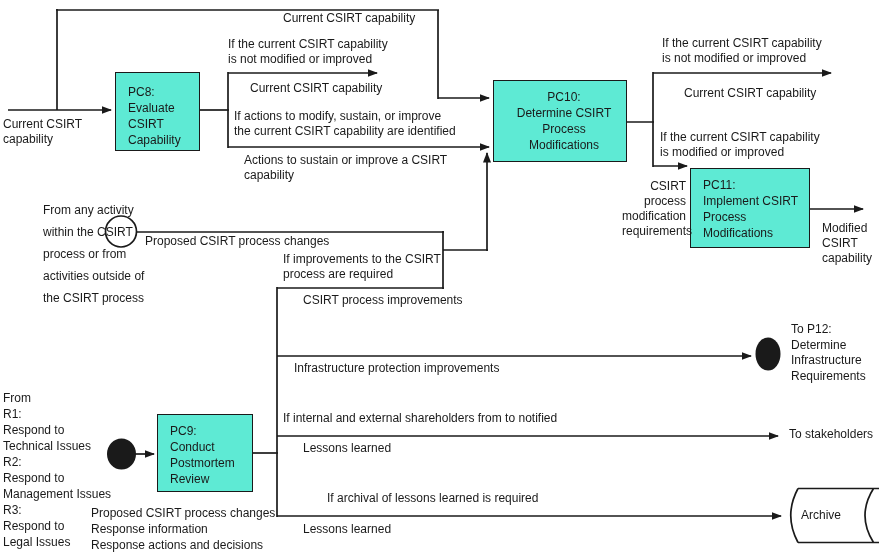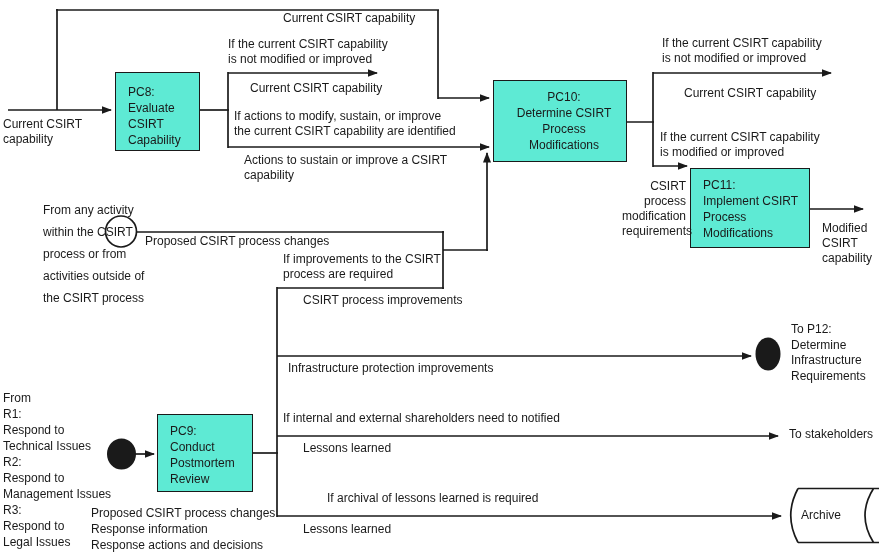--- a/index.html
+++ b/index.html
@@ -122,26 +122,26 @@
 capability</div>
   <div class="lbl" style="left:3px;top:199px;line-height:22px;margin-left:40px;">From any activity
 within the CSIRT
 process or from
 activities outside of
 the CSIRT process</div>
   <div class="lbl" style="left:145px;top:234px;">Proposed CSIRT process changes</div>
   <div class="lbl" style="left:303px;top:293px;">CSIRT process improvements</div>
   <div class="lbl" style="left:283px;top:252px;">If improvements to the CSIRT
 process are required</div>
-  <div class="lbl" style="left:288px;top:361px;">Infrastructure protection improvements</div>
+  <div class="lbl" style="left:294px;top:361px;">Infrastructure protection improvements</div>
   <div class="lbl" style="left:791px;top:322px;line-height:15.5px;">To P12:
 Determine
 Infrastructure
 Requirements</div>
-  <div class="lbl" style="left:283px;top:411px;">If internal and external shareholders need to notified</div>
+  <div class="lbl" style="left:283px;top:411px;">If internal and external shareholders from to notified</div>
   <div class="lbl" style="left:303px;top:441px;">Lessons learned</div>
   <div class="lbl" style="left:789px;top:427px;">To stakeholders</div>
   <div class="lbl" style="left:283px;top:491px;margin-left:44px;">If archival of lessons learned is required</div>
   <div class="lbl" style="left:303px;top:522px;">Lessons learned</div>
   <div class="lbl" style="left:3px;top:390px;line-height:16px;">From
 R1:
 Respond to
 Technical Issues
 R2:
 Respond to

